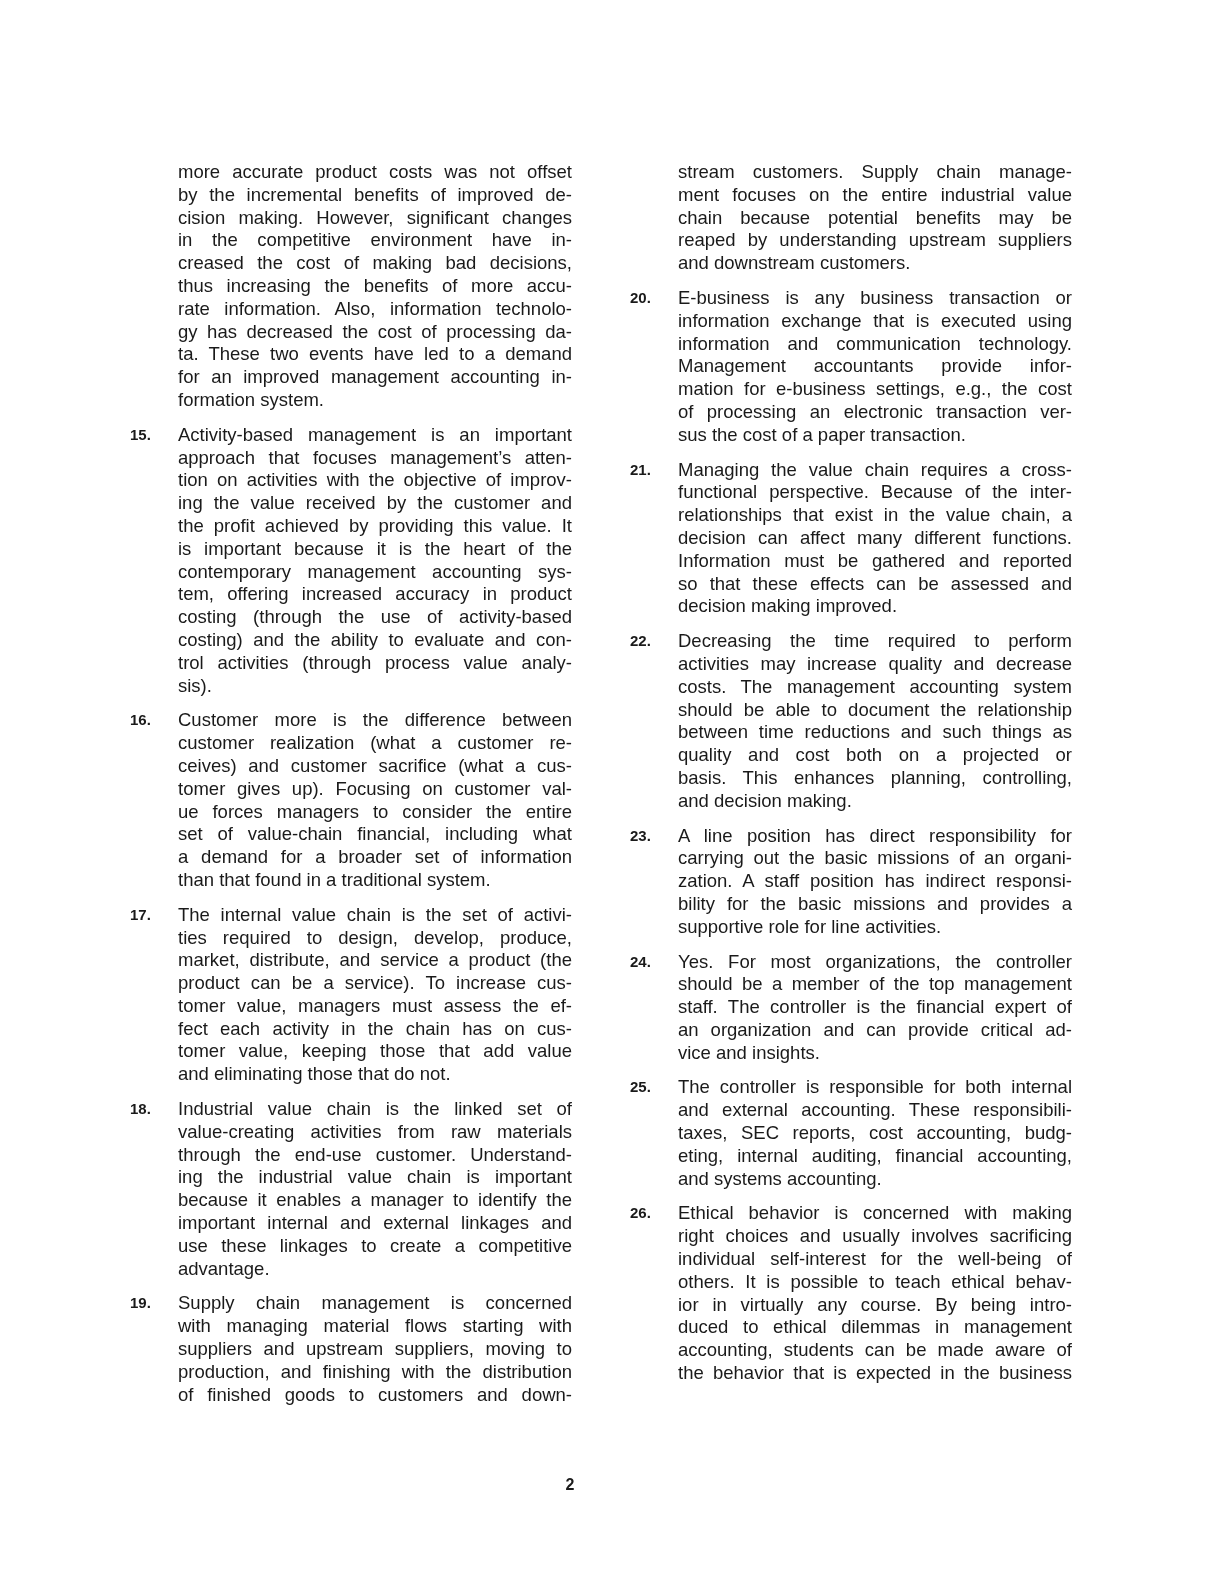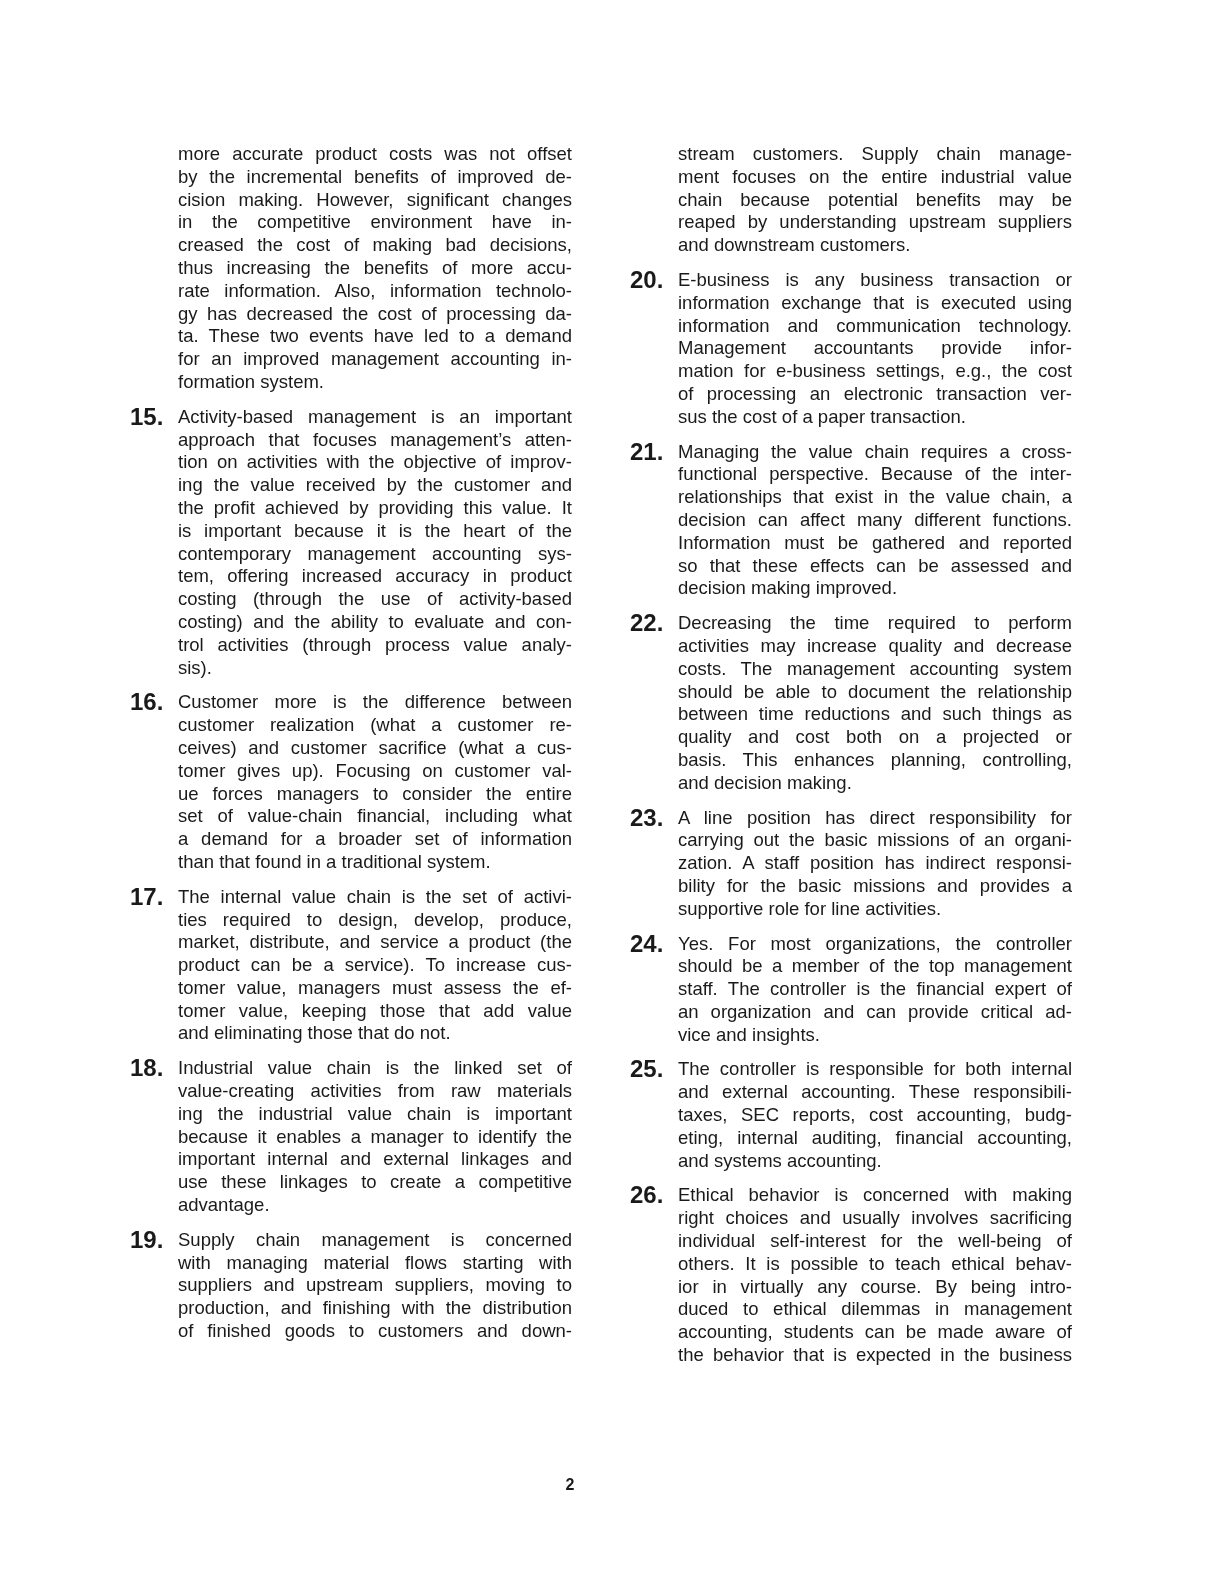--- a/index.html
+++ b/index.html
@@ -2,22 +2,22 @@
 <html><head>
 <meta charset="utf-8">
 <style>
   html, body { margin: 0; padding: 0; background: #ffffff; }
   body { width: 1224px; height: 1584px; position: relative; overflow: hidden;
          font-family: "Liberation Sans", sans-serif; color: #1a1a1a; }
   .col { position: absolute; top: 143px; }
   #col-left { left: 130px; width: 442px; }
   #col-right { left: 630px; width: 442px; }
   .item { position: relative; padding-left: 48px; margin-bottom: 12px; }
-  .item.cont { margin-bottom: 12px; }
-  .num { position: absolute; left: 0; top: 0; font-weight: bold; font-size: 24px; line-height: 22.8px; }
+  .item.cont { margin-bottom: 12px; margin-top: 18px; }
+  .num { position: absolute; left: 0; top: 0; font-weight: bold; font-size: 15px; line-height: 22.8px; }
   .line { display: block; font-size: 18.5px; line-height: 22.8px; height: 22.8px;
           text-align: justify; text-align-last: justify; white-space: nowrap; overflow: visible; }
   .line.last { text-align-last: left; }
   #page-number { position: absolute; top: 1476px; left: 0; width: 1140px; text-align: center;
                  font-weight: bold; font-size: 16px; }
 </style>
 </head>
 <body>
 
 <div class="col" id="col-left">
@@ -60,27 +60,29 @@
       <span class="line">a demand for a broader set of information</span>
       <span class="line last">than that found in a traditional system.</span>
     </div>
     <div class="item">
       <span class="num">17.</span>
       <span class="line">The internal value chain is the set of activi-</span>
       <span class="line">ties required to design, develop, produce,</span>
       <span class="line">market, distribute, and service a product (the</span>
       <span class="line">product can be a service). To increase cus-</span>
       <span class="line">tomer value, managers must assess the ef-</span>
+      <span class="line">fect each activity in the chain has on cus-</span>
       <span class="line">tomer value, keeping those that add value</span>
       <span class="line last">and eliminating those that do not.</span>
     </div>
     <div class="item">
       <span class="num">18.</span>
       <span class="line">Industrial value chain is the linked set of</span>
       <span class="line">value-creating activities from raw materials</span>
+      <span class="line">through the end-use customer. Understand-</span>
       <span class="line">ing the industrial value chain is important</span>
       <span class="line">because it enables a manager to identify the</span>
       <span class="line">important internal and external linkages and</span>
       <span class="line">use these linkages to create a competitive</span>
       <span class="line last">advantage.</span>
     </div>
     <div class="item">
       <span class="num">19.</span>
       <span class="line">Supply chain management is concerned</span>
       <span class="line">with managing material flows starting with</span>

